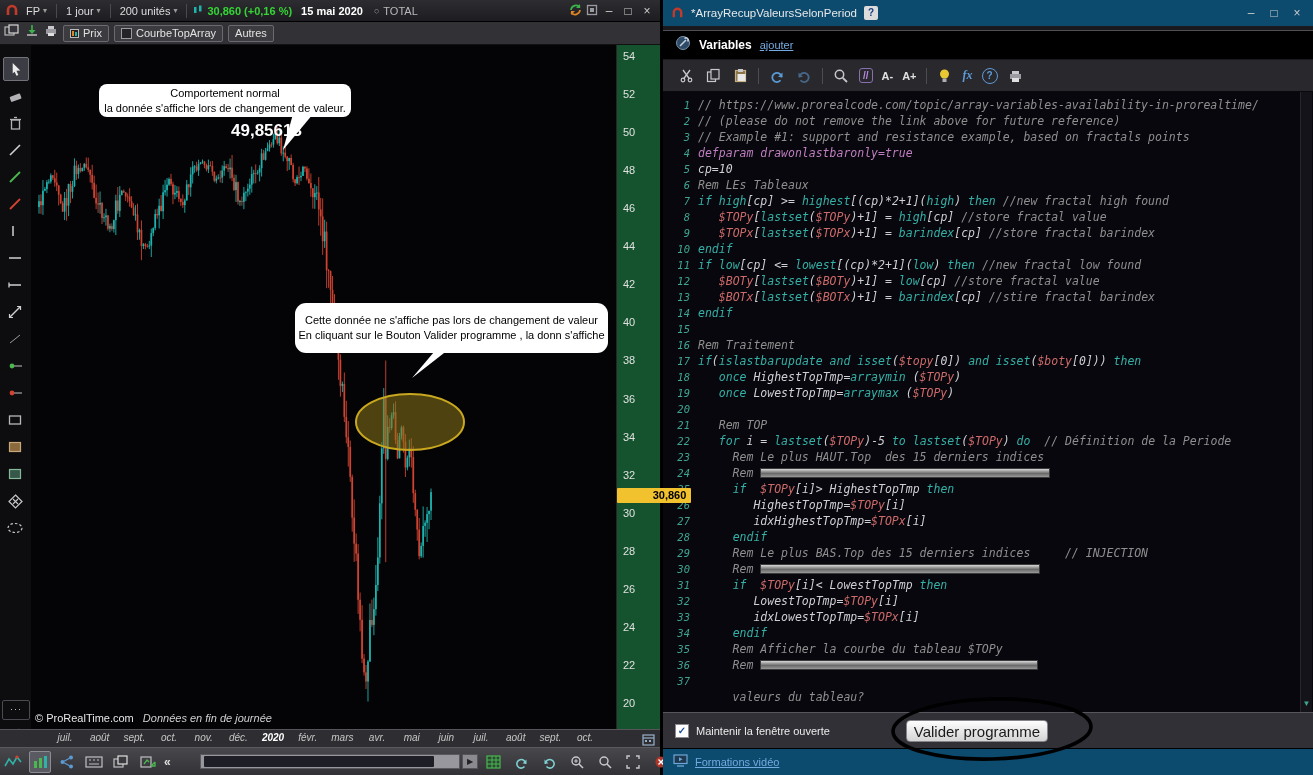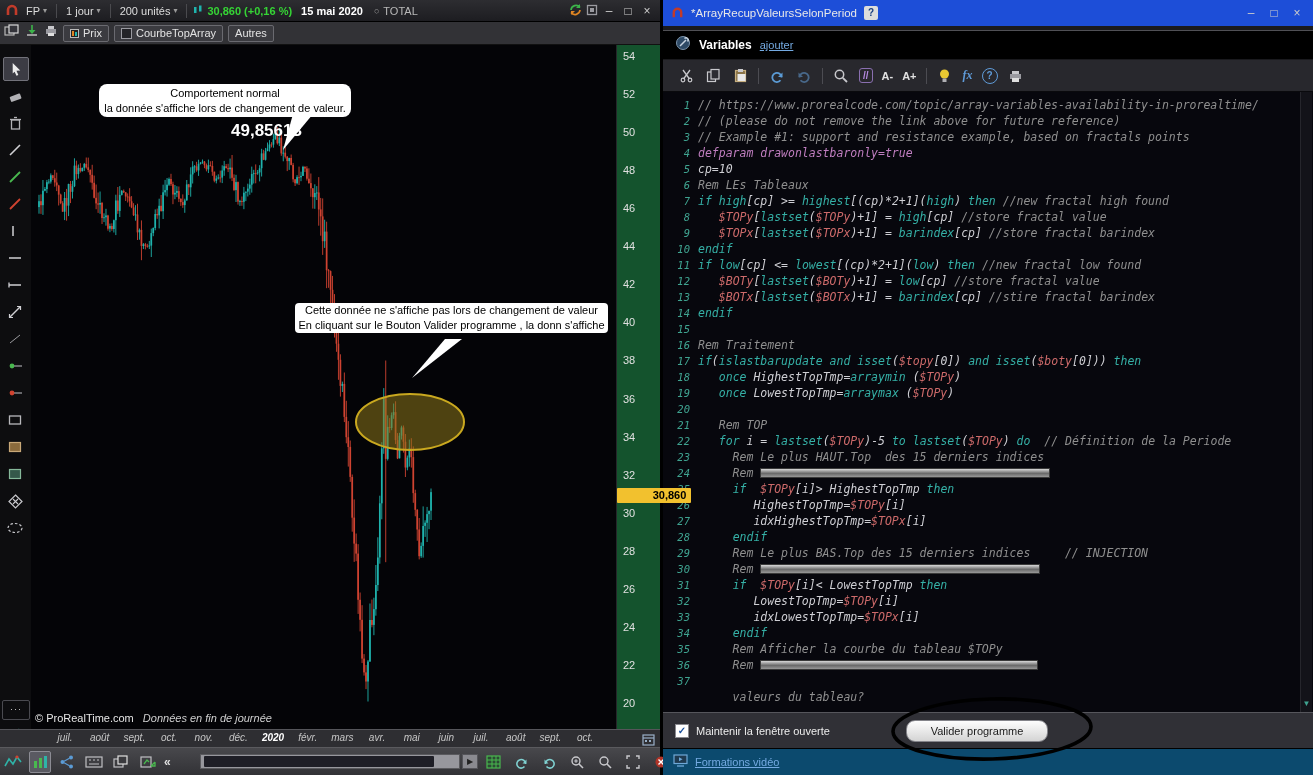--- a/index.html
+++ b/index.html
@@ -27,21 +27,21 @@
   .tool-strip{position:absolute;left:0;top:45px;width:31px;height:702px;background:#0d0d0f;}
   .tool{position:absolute;left:3px;width:24px;height:22px;display:flex;align-items:center;justify-content:center;}
   .tool.selected{background:#3c3c44;border:1px solid #72727a;border-radius:2px;}
   .strip-ellipsis{position:absolute;left:2px;top:655px;width:26px;height:18px;border:1px solid #4a4a50;border-radius:2px;
     color:#d0d0d0;font-size:9px;text-align:center;line-height:17px;letter-spacing:1px;}
   .chart-area{position:absolute;left:31px;top:45px;width:586px;height:684px;background:#040407;border-right:1px solid #26262a;box-sizing:border-box;}
   .chart-area svg{position:absolute;left:0;top:0;}
   .callout{position:absolute;background:#fff;color:#000;font-size:11px;line-height:15px;text-align:center;
     display:flex;flex-direction:column;justify-content:center;z-index:5;}
   .callout1{left:68px;top:39px;width:252px;height:33px;border-radius:8px;}
-  .callout2{left:264px;top:258px;width:313px;height:30px;border-radius:4px;text-align:center;}
+  .callout2{left:264px;top:258px;width:313px;height:50px;border-radius:11px;text-align:center;}
   .peak-value{position:absolute;left:200px;top:76px;color:#fff;font-size:17px;font-weight:bold;z-index:5;}
   .copyright{position:absolute;left:4px;top:667px;color:#e6e6e6;font-size:11px;z-index:4;white-space:nowrap;}
   .copyright .cr2{font-style:italic;color:#cfcfcf;margin-left:6px;}
   .price-axis{position:absolute;left:617px;top:45px;width:43px;height:684px;background:#14532d;}
   .axis-label{position:absolute;left:6px;color:#e0e0e0;font-size:11px;height:14px;line-height:14px;}
   .price-badge{position:absolute;left:0;width:43px;height:15px;background:#f2c12e;color:#000;font-weight:bold;
     font-size:11px;text-align:center;line-height:15px;border-radius:1px;z-index:3;}
   .month-axis{position:absolute;left:0;top:729px;width:660px;height:18px;background:#2e2e32;border-top:1px solid #55555a;box-sizing:border-box;}
   .month-label{position:absolute;top:2px;transform:translateX(-50%);color:#c6c6c6;font-size:10px;white-space:nowrap;font-style:italic;}
   .month-label.year{color:#fff;font-weight:bold;}
@@ -51,21 +51,21 @@
   .bb-right{position:absolute;left:482px;top:2px;display:flex;align-items:center;gap:6px;height:24px;}
   .bb-icon{width:22px;height:22px;display:flex;align-items:center;justify-content:center;}
   .bb-icon.selected{background:#5a5a62;border:1px solid #8c8c94;border-radius:2px;box-sizing:border-box;}
   .chevrons{color:#e0e0e0;font-size:12px;font-weight:bold;}
   .hscrollbar{position:absolute;left:200px;top:6px;width:260px;height:15px;background:#97979d;border:1px solid #5a5a5e;box-sizing:border-box;}
   .hscroll-thumb{position:absolute;left:3px;top:1px;width:230px;height:11px;background:#1e1e26;border-radius:1px;}
   .play-btn{position:absolute;left:462px;top:6px;width:16px;height:15px;background:#8a8a90;border:1px solid #55555a;
     color:#222;font-size:8px;text-align:center;line-height:14px;box-sizing:border-box;}
   
   .win-right{position:absolute;left:663px;top:0;width:650px;height:775px;background:#1a1a1e;}
-  .rw-titlebar{position:absolute;left:0;top:0;width:650px;height:26px;background:#1d4ed8;display:flex;align-items:center;
+  .rw-titlebar{position:absolute;left:0;top:0;width:650px;height:26px;background:#0c4a6e;display:flex;align-items:center;
     gap:7px;padding:0 8px;box-sizing:border-box;color:#e8e8e8;font-size:11.5px;}
   .help-sq{width:14px;height:14px;background:#dcdcdc;color:#1a3f80;border-radius:2px;font-size:10px;font-weight:bold;
     text-align:center;line-height:14px;}
   .rw-varbar{position:absolute;left:0;top:30px;width:650px;height:30px;background:#000000;border-top:1px solid #505055;
     border-bottom:1px solid #1a1a1e;display:flex;align-items:center;gap:8px;padding:0 12px;box-sizing:border-box;}
   .varbar-title{color:#fff;font-weight:bold;font-size:12px;}
   .link{color:#74aae2;text-decoration:underline;font-size:11px;cursor:pointer;}
   .rw-toolbar{position:absolute;left:0;top:60px;width:650px;height:32px;background:#28282d;border-bottom:1px solid #0a0a0d;
     display:flex;align-items:center;gap:9px;padding:0 14px;box-sizing:border-box;}
   .ti{width:18px;height:18px;display:flex;align-items:center;justify-content:center;font-size:12px;color:#c8c8c8;}
@@ -88,21 +88,21 @@
   .seg-bar{display:inline-block;height:8px;background:linear-gradient(180deg,#d8d8d8,#6a6a6a 55%,#989898);
     border:1px solid #3a3a3a;vertical-align:-1px;}
   .rw-scroll{position:absolute;right:1px;top:92px;width:11px;height:620px;background:#131319;border-left:1px solid #26262c;}
   .scroll-down{position:absolute;bottom:4px;left:0;width:11px;text-align:center;color:#3fa390;font-size:8px;}
   .rw-footer{position:absolute;left:0;top:712px;width:650px;height:36px;background:#303036;border-top:1px solid #56565c;
     display:flex;align-items:center;padding:0 12px;box-sizing:border-box;}
   .cb{width:12px;height:12px;background:#fff;border:1px solid #8a8a90;display:inline-flex;align-items:center;
     justify-content:center;font-size:10px;color:#1a4f9c;font-weight:bold;}
   .cb-label{color:#ececec;font-size:11px;margin-left:7px;}
   .validate-btn{position:absolute;left:243px;top:7px;width:142px;height:22px;background:linear-gradient(#fdfdfd,#d4d4d4);
-    border:1px solid #84848a;border-radius:9px;font-size:11px;color:#1a1a1a;font-family:"Liberation Sans",sans-serif;}
+    border:1px solid #84848a;border-radius:4px;font-size:15px;color:#1a1a1a;font-family:"Liberation Sans",sans-serif;}
   .circle-annotation{position:absolute;left:225px;top:696px;width:208px;height:67px;z-index:9;pointer-events:none;}
   .rw-linkbar{position:absolute;left:0;top:748px;width:650px;height:27px;background:#0c4a6e;border-top:1px solid #000;
     display:flex;align-items:center;gap:7px;padding:0 10px;box-sizing:border-box;}
 </style>
 </head>
 <body>
 
 <div class="screen">
 
   <div class="win-left">

